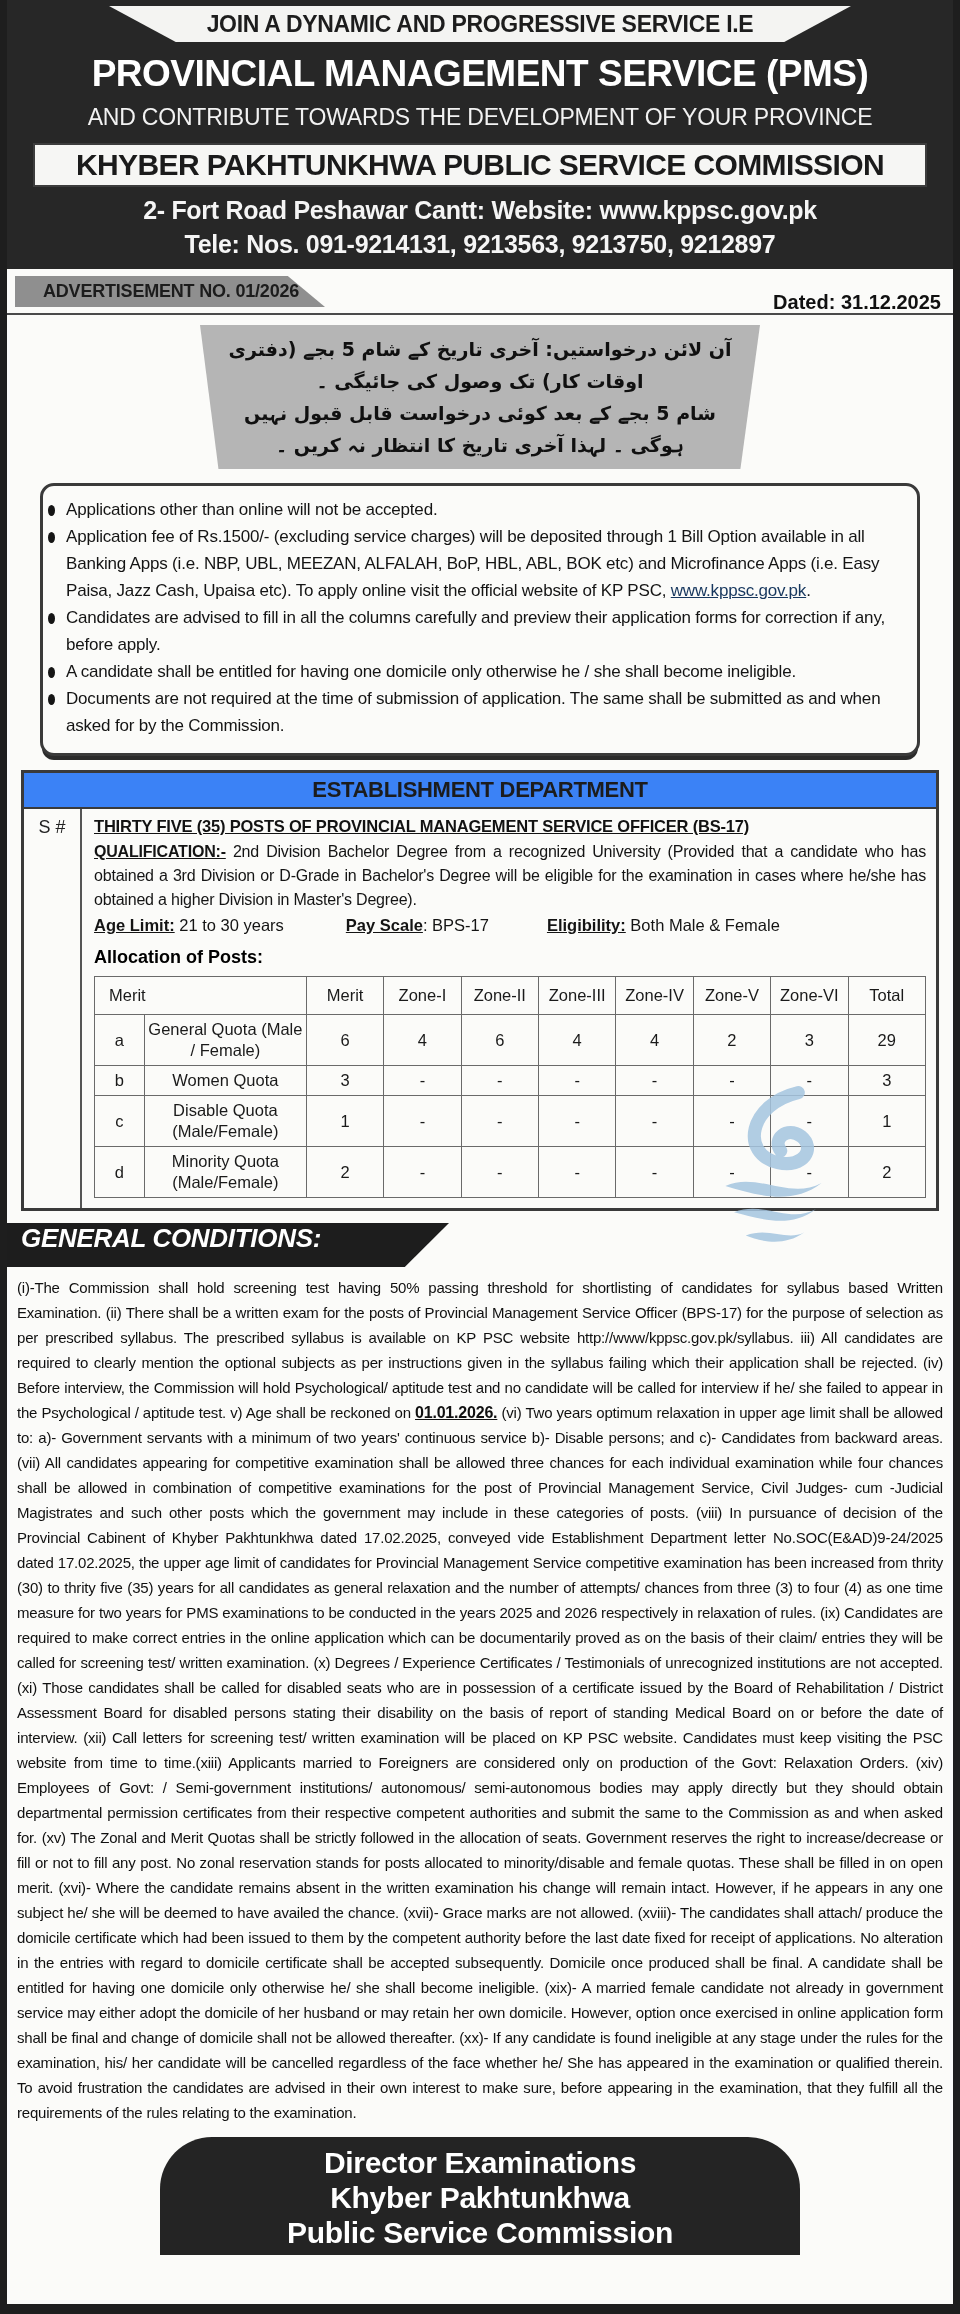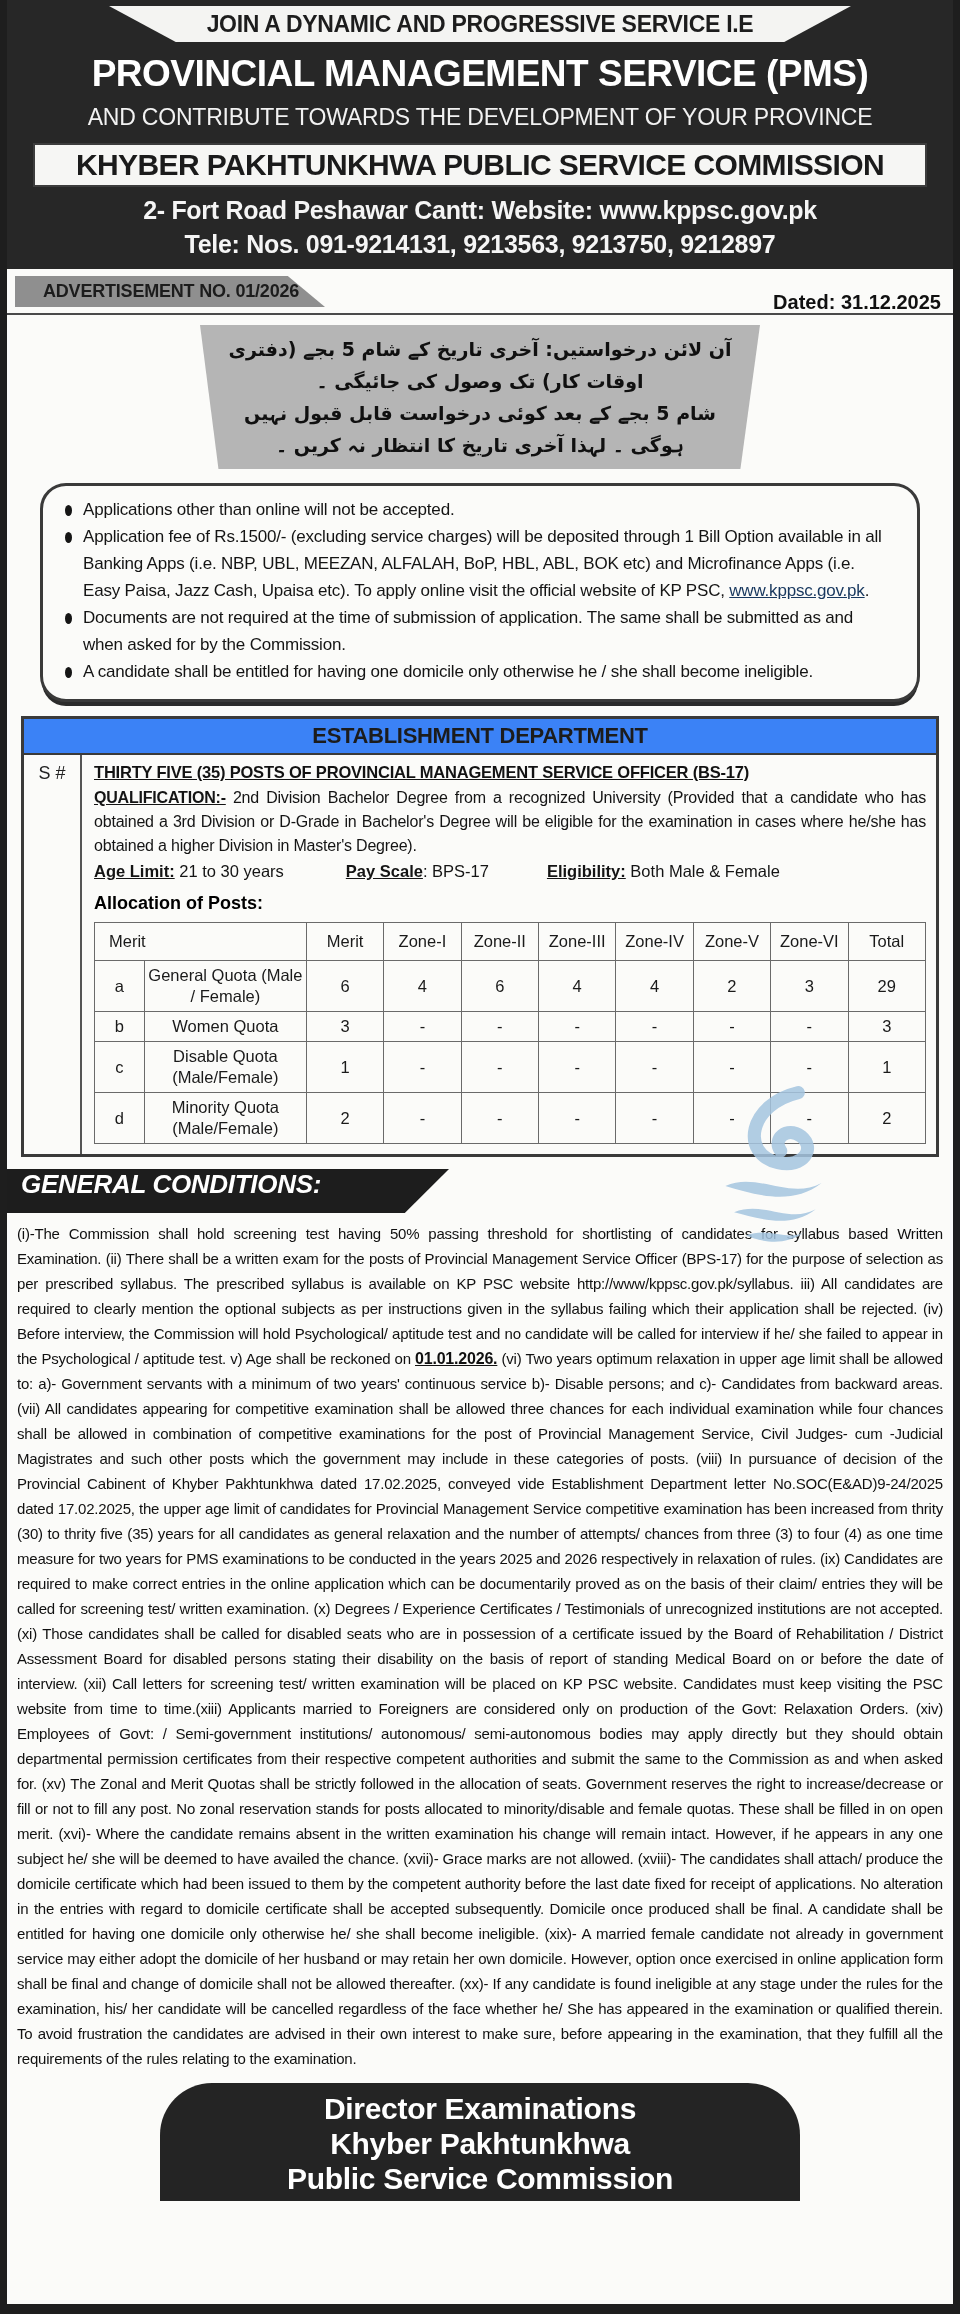--- a/index.html
+++ b/index.html
@@ -40,23 +40,23 @@
   
   .urdu-box{
     margin:10px auto 0; width:560px; background:#b5b5b5; padding:8px 20px;
     clip-path:polygon(0 0,100% 0,96.5% 100%,3.3% 100%);
     text-align:center;
   }
   .urdu-line{ direction:rtl; font-family:"DejaVu Sans", sans-serif; font-size:19px; font-weight:bold; color:#101010; line-height:32px; }
   
   .notice-box{
     margin:14px auto 0; width:880px;
-    border:3px solid #3a3a3a; border-radius:26px;
+    border:3px solid #3a3a3a; border-radius:14px;
     box-shadow:0 6px 0 -2px #2b2b2b;
-    padding:10px 24px 14px 20px; background:#fbfbf9;
+    padding:10px 24px 14px 3px; background:#fbfbf9;
   }
   .notice-box ul{ list-style:none; }
   .notice-box li{ position:relative; padding-left:20px; font-size:17px; line-height:27px; color:#141414; letter-spacing:-0.2px; }
   .bullet-dot{
     position:absolute; left:2px; top:9px; width:7px; height:11px;
     background:#151515; border-radius:50%;
   }
   .notice-link{ color:#17375e; text-decoration:underline; }
   
   .dept{ margin:14px auto 0; width:918px; border:3px solid #3a3a3a; background:#fbfbf9; }
@@ -136,22 +136,23 @@
 
   <div class="urdu-box">
     <div class="urdu-line">آن لائن درخواستیں: آخری تاریخ کے شام 5 بجے (دفتری اوقات کار) تک وصول کی جائیگی ۔</div>
     <div class="urdu-line">شام 5 بجے کے بعد کوئی درخواست قابل قبول نہیں ہوگی ۔ لہذا آخری تاریخ کا انتظار نہ کریں ۔</div>
   </div>
 
   <div class="notice-box">
     <ul>
       <li><span class="bullet-dot"></span><span>Applications other than online will not be accepted.</span></li>
       <li><span class="bullet-dot"></span><span>Application fee of Rs.1500/- (excluding service charges) will be deposited through 1 Bill Option available in all Banking Apps (i.e. NBP, UBL, MEEZAN, ALFALAH, BoP, HBL, ABL, BOK etc) and Microfinance Apps (i.e. Easy Paisa, Jazz Cash, Upaisa etc). To apply online visit the official website of KP PSC, </span><a href="#" class="notice-link">www.kppsc.gov.pk</a><span>.</span></li>
+      <li><span class="bullet-dot"></span><span>Candidates are advised to fill in all the columns carefully and preview their application forms for correction if any, before apply.</span></li>
+      <li><span class="bullet-dot"></span><span>A candidate shall be entitled for having one domicile only otherwise he / she shall become ineligible.</span></li>
       <li><span class="bullet-dot"></span><span>Documents are not required at the time of submission of application. The same shall be submitted as and when asked for by the Commission.</span></li>
-      <li><span class="bullet-dot"></span><span>A candidate shall be entitled for having one domicile only otherwise he / she shall become ineligible.</span></li>
     </ul>
   </div>
 
   <section class="dept">
     <div class="dept-header">ESTABLISHMENT DEPARTMENT</div>
     <div class="dept-body">
       <div class="dept-sno">S #</div>
       <div class="dept-content">
         <div class="post-title">THIRTY FIVE (35) POSTS OF PROVINCIAL MANAGEMENT SERVICE OFFICER (BS-17)</div>
         <div class="qual"><b class="u">QUALIFICATION:-</b><span> 2nd Division Bachelor Degree from a recognized University (Provided that a candidate who has obtained a 3rd Division or D-Grade in Bachelor's Degree will be eligible for the examination in cases where he/she has obtained a higher Division in Master's Degree).</span></div>

